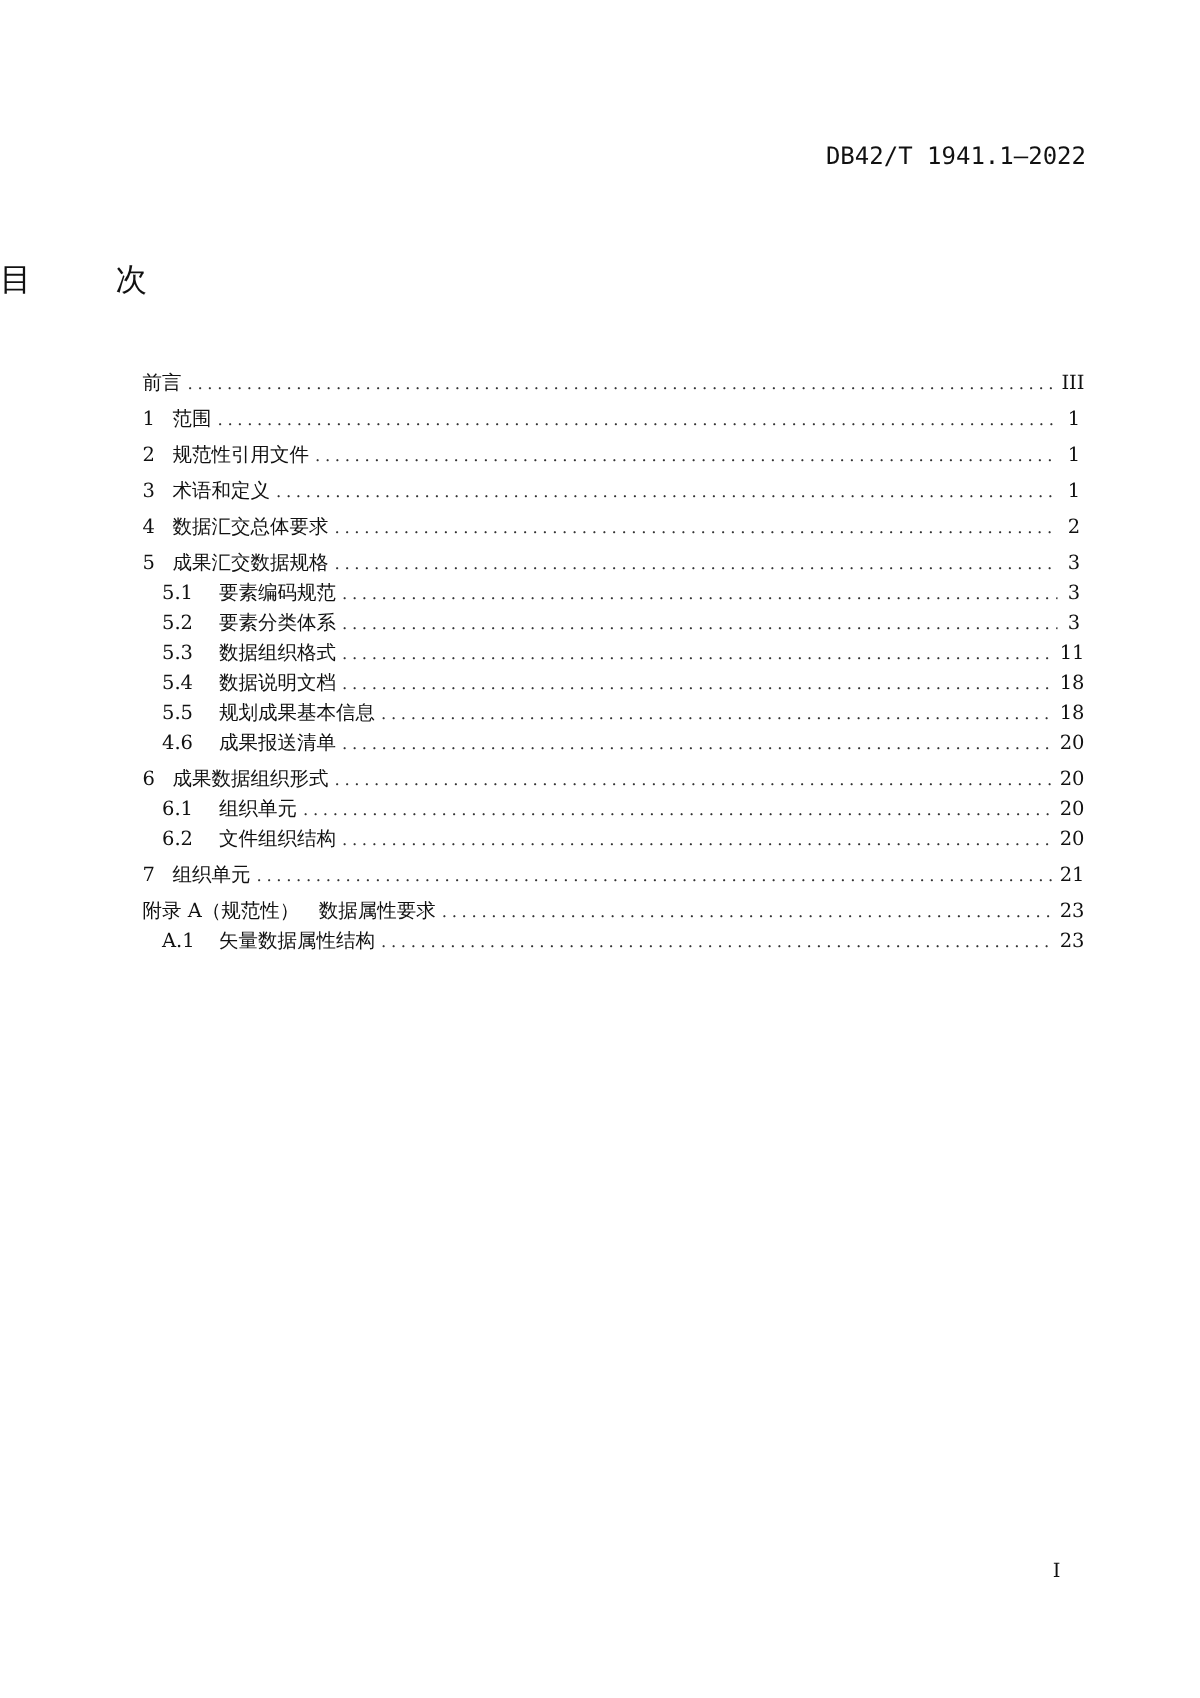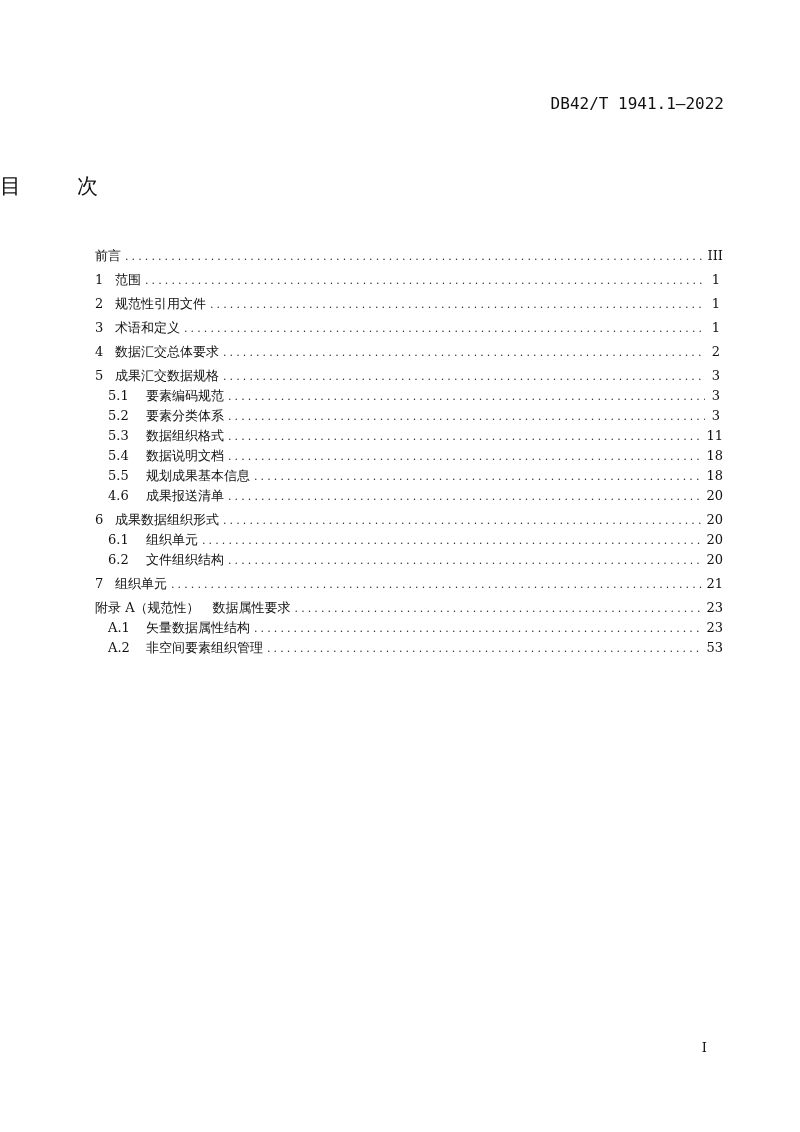--- a/index.html
+++ b/index.html
@@ -133,21 +133,15 @@
       <span class="label">附录 A（规范性）　数据属性要求</span>
       <span class="dots"></span>
       <span class="page">23</span>
     </div>
     <div class="row sub">
       <span class="num">A.1</span>
       <span class="label">矢量数据属性结构</span>
       <span class="dots"></span>
       <span class="page">23</span>
     </div>
-    <div class="row sub">
-      <span class="num">A.2</span>
-      <span class="label">非空间要素组织管理</span>
-      <span class="dots"></span>
-      <span class="page">53</span>
-    </div>
   </div>
 
 <div class="page-footer">I</div>
 
 </body></html>

